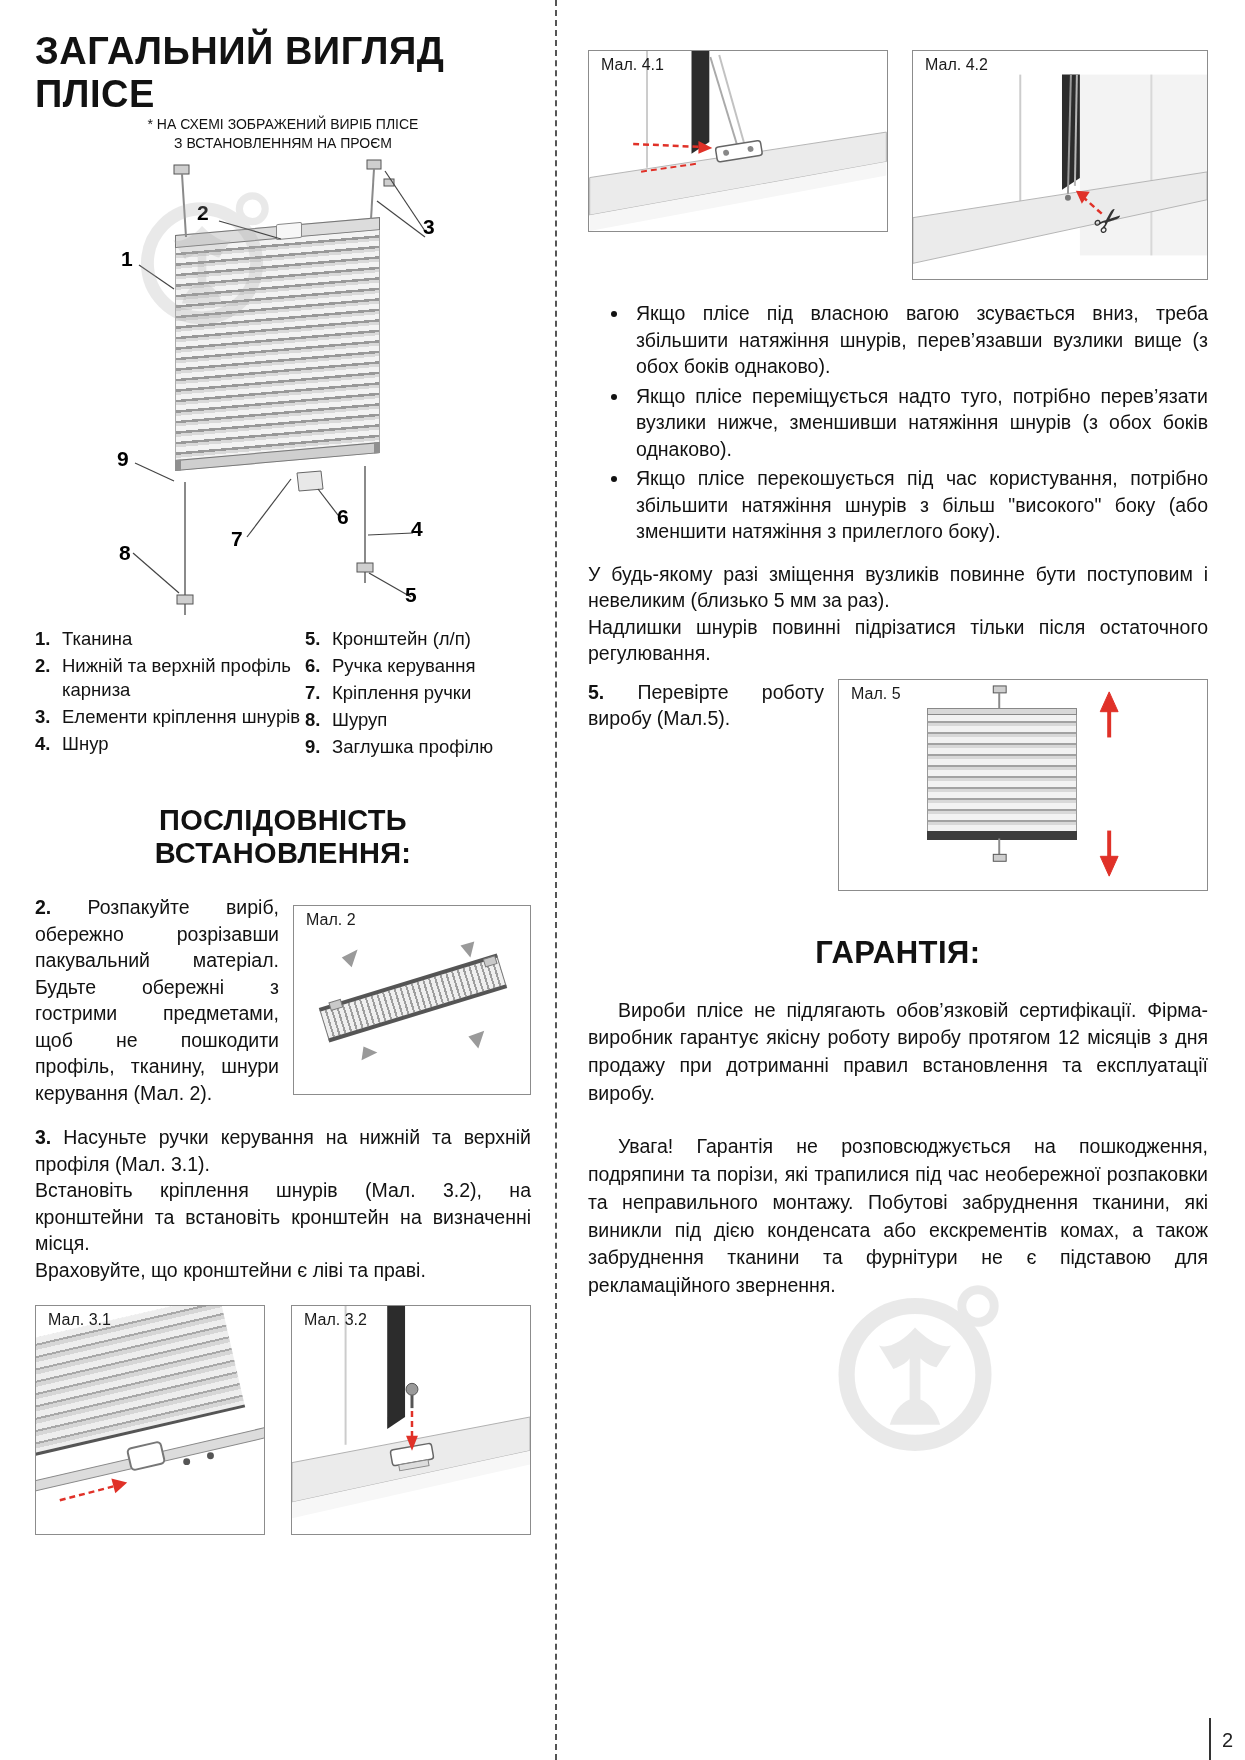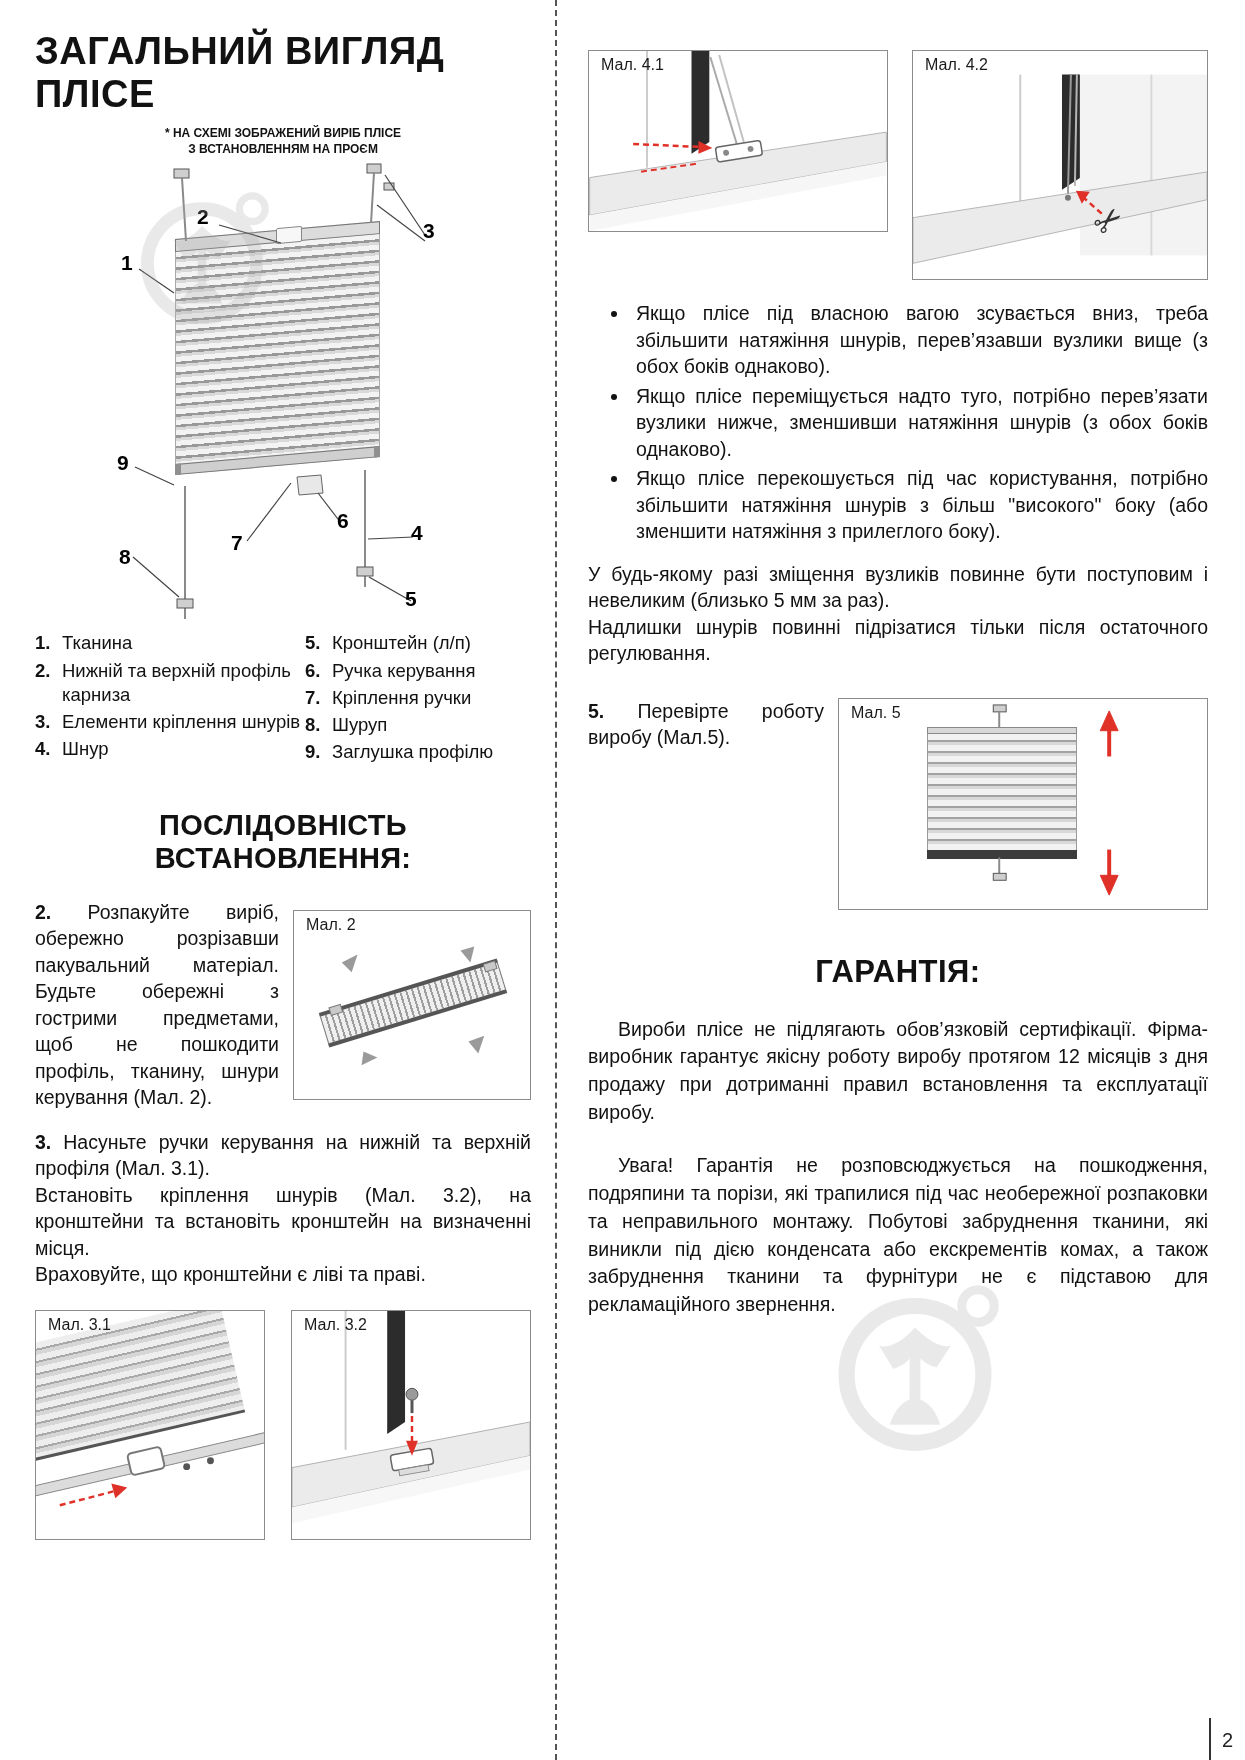--- a/index.html
+++ b/index.html
@@ -5,21 +5,21 @@
   *{box-sizing:border-box}
   html,body{margin:0;padding:0;background:#fff}
   .page{position:relative;width:1245px;height:1760px;background:#fff;overflow:hidden;
         font-family:"Liberation Sans",sans-serif;color:#121212}
   .divider{position:absolute;left:555px;top:0;height:1760px;width:0;border-left:2px dashed #555;z-index:2}
   .col{position:absolute;z-index:1}
   .col-left{left:35px;top:30px;width:496px}
   .col-right{left:588px;top:38px;width:620px}
 
   .title{margin:0;font-size:38px;line-height:1.12;font-weight:bold;text-align:left;letter-spacing:.5px}
-  .subtitle{margin-top:10px;font-size:12px;font-weight:bold;text-align:center;line-height:1.35}
+  .subtitle{font-size:14px;font-weight:normal;text-align:center;line-height:1.35}
 
   
   .diagram{position:relative;height:468px;margin-top:4px}
   .gd-blind{position:absolute;left:140px;top:78px;width:205px;transform:skewY(-5deg);transform-origin:left top}
   .gd-rail-top{position:relative;height:13px;background:#dcdcdc;border:1px solid #777}
   .gd-tab{position:absolute;left:100px;top:-3px;width:26px;height:16px;background:#f7f7f7;border:1px solid #888;border-radius:2px}
   .gd-fabric{height:212px;border-left:1px solid #aaa;border-right:1px solid #aaa;
      background:repeating-linear-gradient(180deg,#f3f3f3 0 5px,#989898 5px 7.5px,#d9d9d9 7.5px 10.5px)}
   .gd-rail-bot{position:relative;height:11px;background:#cfcfcf;border:1px solid #777}
   .gd-cap{position:absolute;top:-1px;width:6px;height:11px;background:#8f8f8f}
@@ -72,21 +72,21 @@
 
   
   .fig5-railtop{position:absolute;left:88px;top:28px;width:150px;height:7px;background:#d8d8d8;border:1px solid #888}
   .fig5-blind{position:absolute;left:88px;top:35px;width:150px;height:116px;border-left:1px solid #999;border-right:1px solid #999;
      background:repeating-linear-gradient(180deg,#f2f2f2 0 6px,#a2a2a2 6px 8px,#d8d8d8 8px 11px)}
   .fig5-railbot{position:absolute;left:88px;top:151px;width:150px;height:9px;background:#3c3c3c}
 
   .bullets{margin:20px 0 0;padding-left:42px}
   .bullets li{margin-bottom:3px;font-size:19.5px;line-height:1.36;text-align:justify;padding-left:6px}
   .note{margin-top:16px}
-  .step5-row{display:flex;gap:14px;margin-top:31px;align-items:flex-start}
+  .step5-row{display:flex;gap:14px;margin-top:12px;align-items:flex-start}
   .step5-text{width:236px}
   .warranty-title{margin:44px 0 0;font-size:31px;font-weight:bold;text-align:center;letter-spacing:.5px}
   .wpara{margin-top:26px;font-size:19.5px;line-height:1.42;text-align:justify;text-indent:30px}
 
   .watermark{position:absolute;pointer-events:none;opacity:.25}
   .wm-top{left:126px;top:180px;width:152px;height:158px;z-index:3}
   .wm-bottom{left:820px;top:1270px;width:190px;height:198px;z-index:0}
 
   .pagebar{position:absolute;right:34px;bottom:0;height:42px;width:0;border-left:2px solid #333;z-index:2}
   .pagenum{position:absolute;right:12px;bottom:8px;font-size:20px;color:#222;z-index:2}

